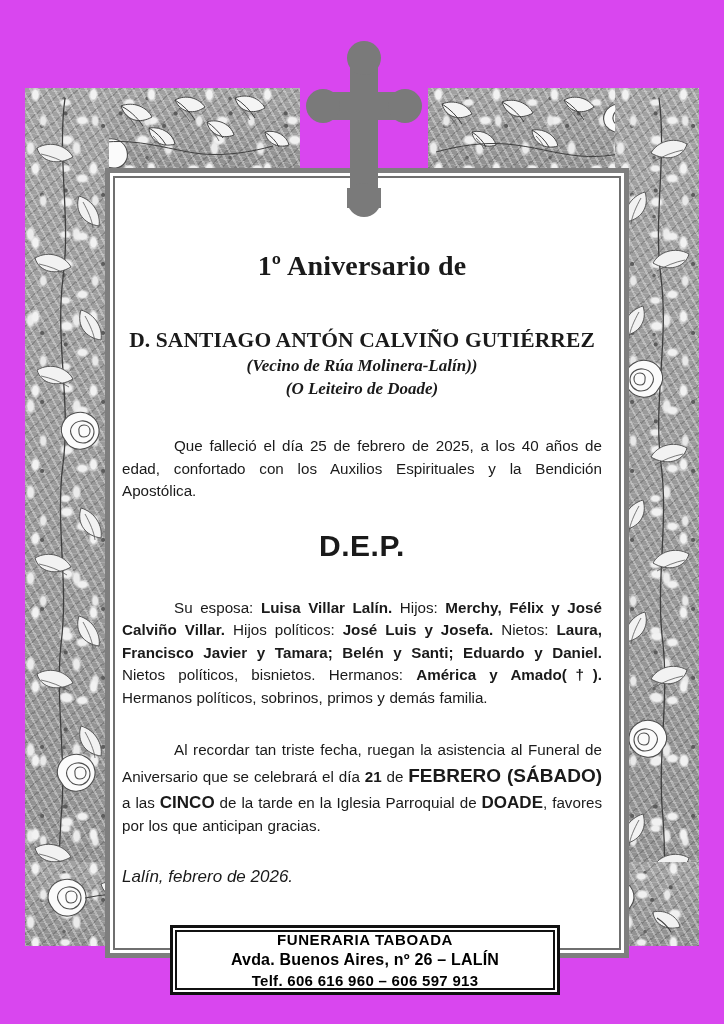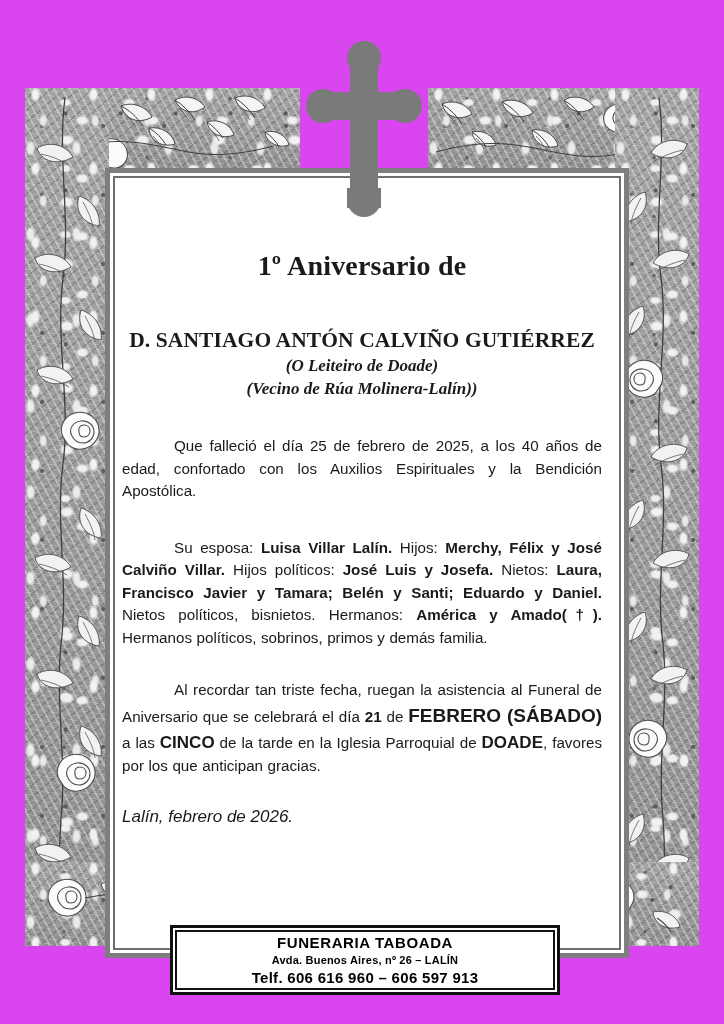--- a/index.html
+++ b/index.html
@@ -185,21 +185,21 @@
     align-items: center;
     justify-content: center;
     gap: 3px;
   }
   .fb-name {
     font-size: 15px;
     font-weight: bold;
     letter-spacing: .6px;
   }
   .fb-address {
-    font-size: 11px;
+    font-size: 16px;
     font-weight: bold;
     letter-spacing: .2px;
   }
   .fb-phone {
     font-size: 15px;
     font-weight: bold;
     letter-spacing: .3px;
   }
 </style>
 </head>
@@ -379,25 +379,26 @@
         <path d="M44 150h34v20H44z"></path>
       </g>
     </svg>
   </div>
 
   <div class="content">
 
     <div class="anniversary">1º Aniversario de</div>
 
     <div class="deceased-name">D. SANTIAGO ANTÓN CALVIÑO GUTIÉRREZ</div>
+    <div class="alias">(Vecino de Rúa Molinera-Lalín))</div>
     <div class="alias">(O Leiteiro de Doade)</div>
-    <div class="alias">(Vecino de Rúa Molinera-Lalín))</div>
 
     <p class="para p-death">Que falleció el día 25 de febrero de 2025, a los 40 años de edad, confortado con los Auxilios Espirituales y la Bendición Apostólica.</p>
 
+    <div class="dep">D.E.P.</div>
 
     <p class="para p-family"><span>Su esposa: </span><span class="b">Luisa Villar Lalín.</span><span> Hijos: </span><span class="b">Merchy, Félix y José Calviño Villar.</span><span> Hijos políticos: </span><span class="b">José Luis y Josefa.</span><span> Nietos: </span><span class="b">Laura, Francisco Javier y Tamara; Belén y Santi; Eduardo y Daniel.</span><span> Nietos políticos, bisnietos. Hermanos: </span><span class="b">América y Amado(†).</span><span> Hermanos políticos, sobrinos, primos y demás familia.</span></p>
 
     <p class="para p-service"><span>Al recordar tan triste fecha, ruegan la asistencia al Funeral de Aniversario que se celebrará el día </span><span class="b">21</span><span> de </span><span class="big-bold">FEBRERO (SÁBADO)</span><span> a las </span><span class="mid-bold">CINCO</span><span> de la tarde en la Iglesia Parroquial de </span><span class="mid-bold">DOADE</span><span>, favores por los que anticipan gracias.</span></p>
 
     <p class="place-date">Lalín, febrero de 2026.</p>
   </div>
 
   <div class="funeral-box">
     <div class="funeral-inner">

